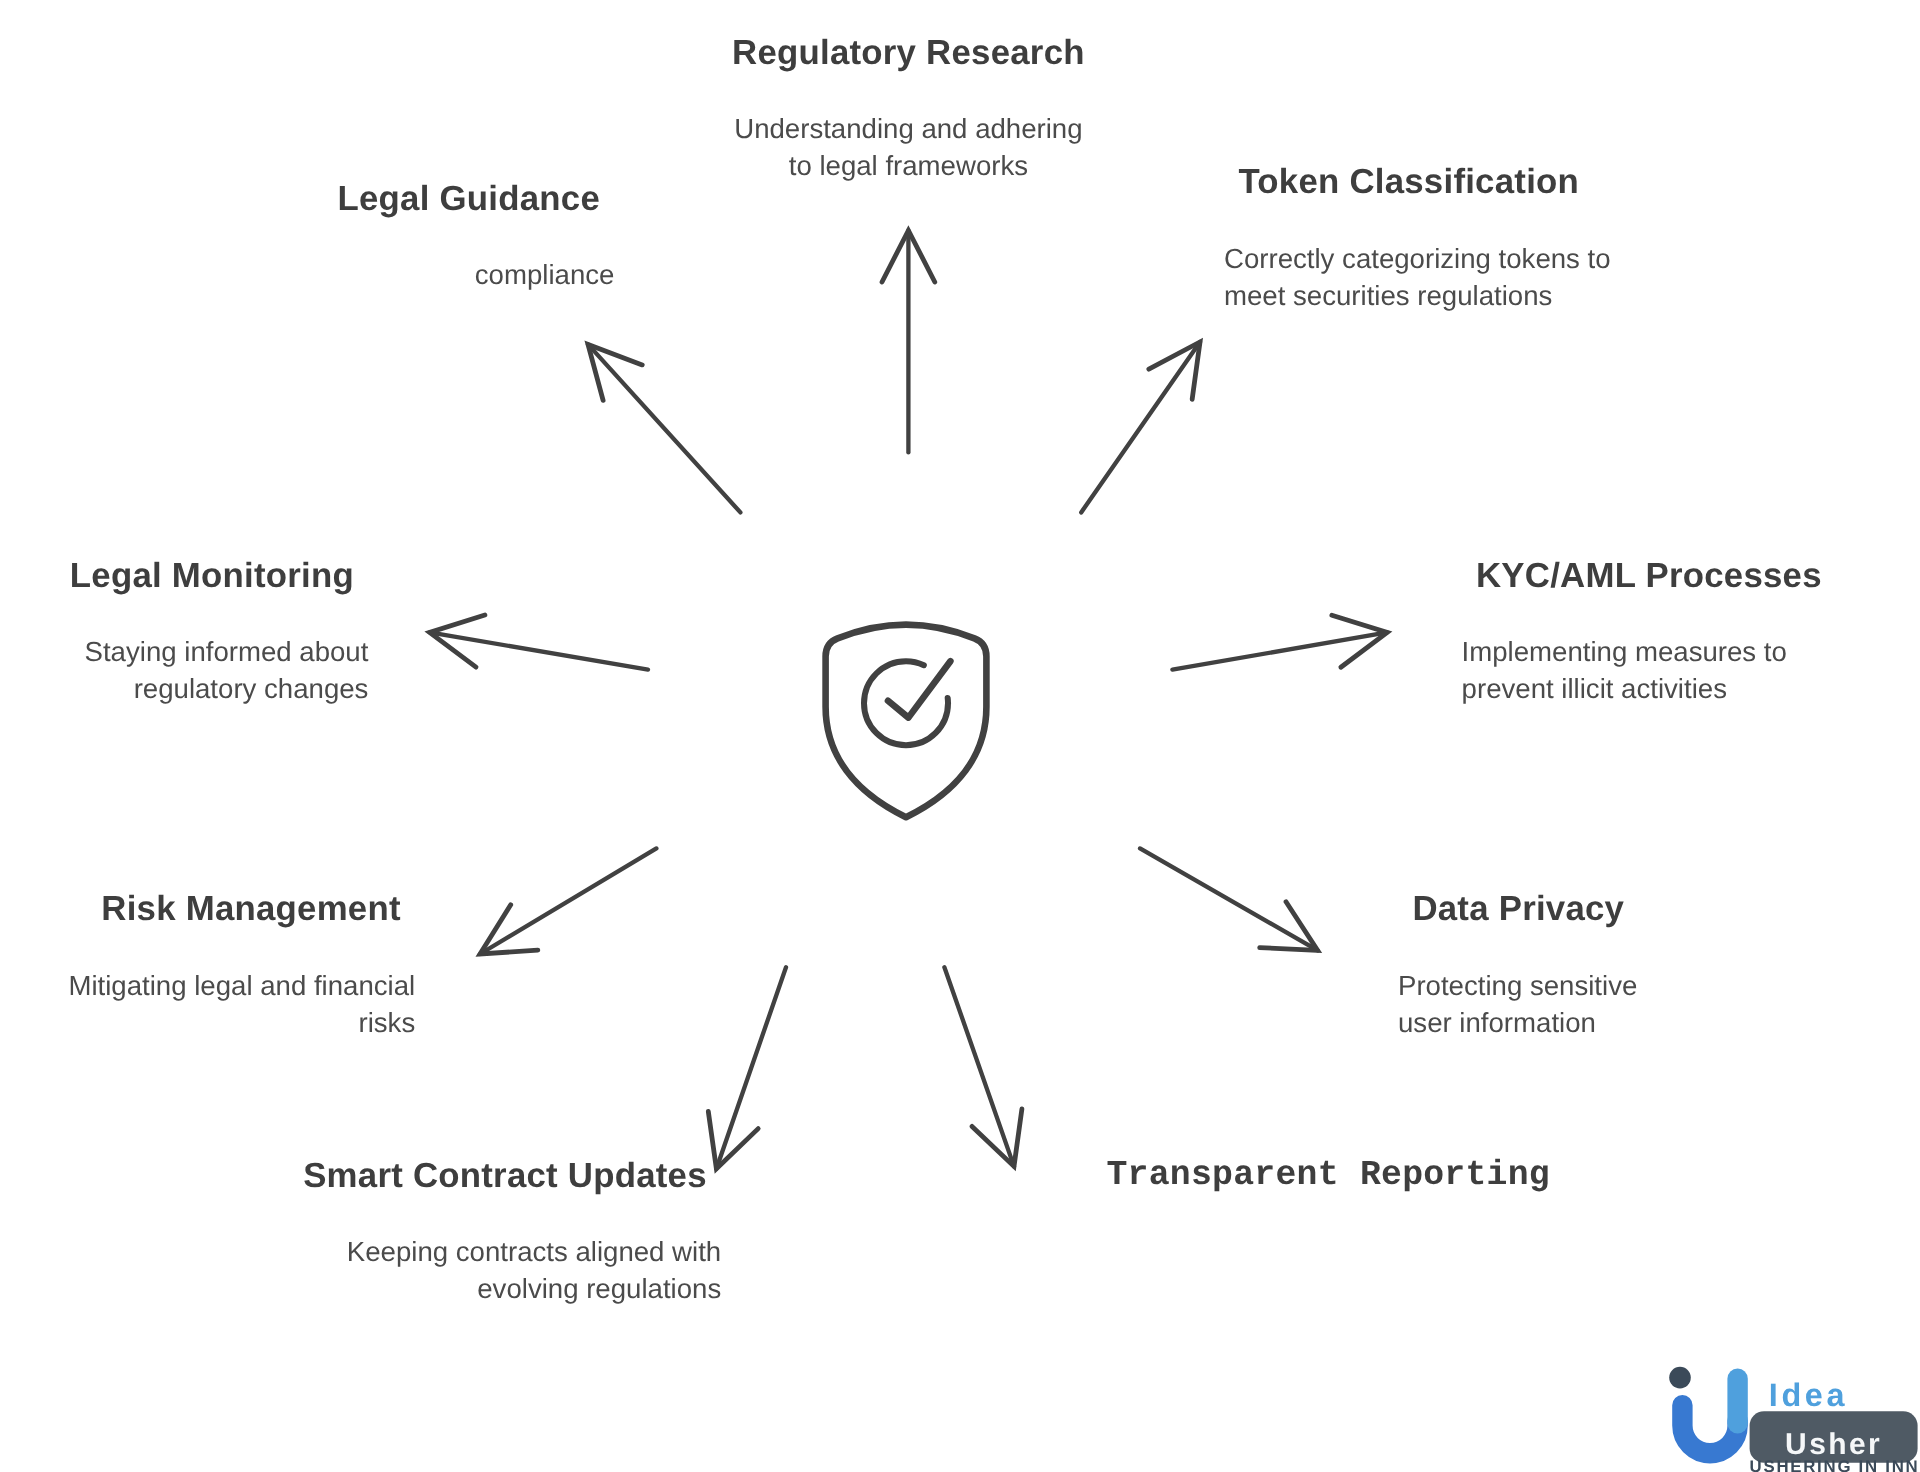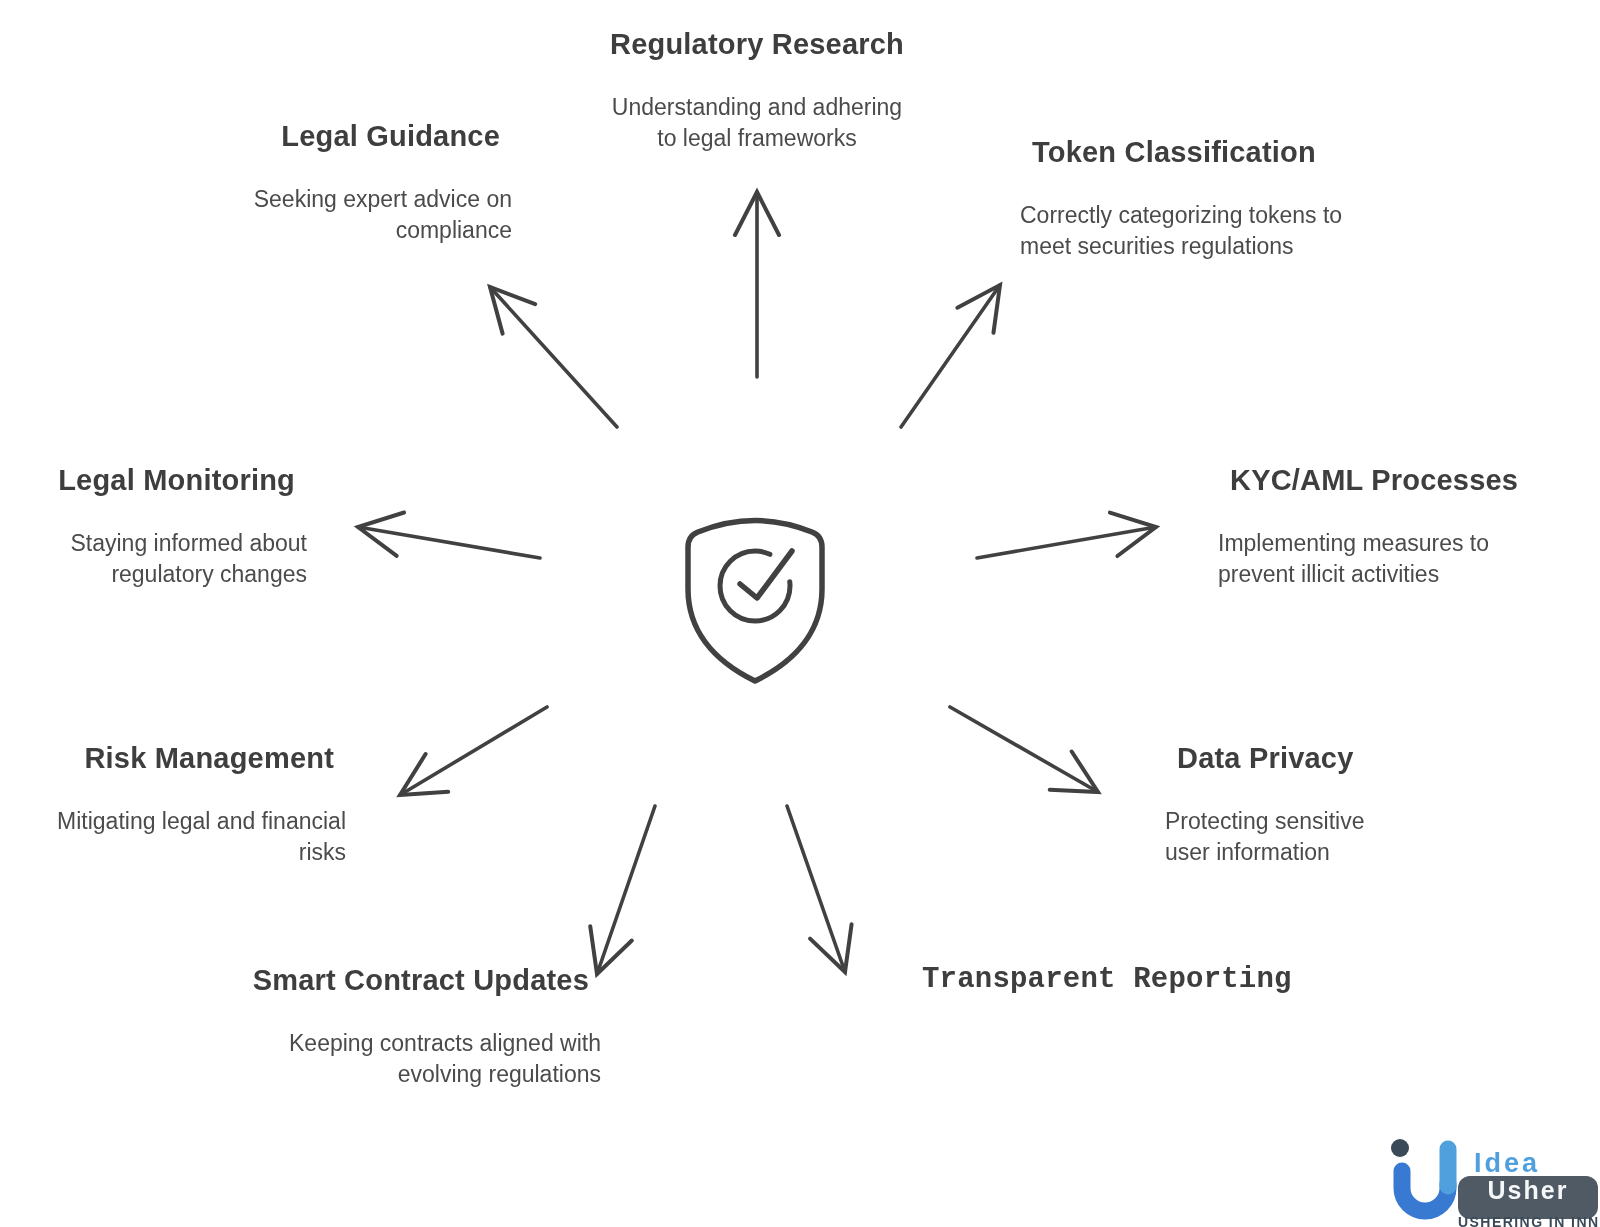--- a/index.html
+++ b/index.html
@@ -27,21 +27,21 @@
     line-height:31px;
     color:#4b4b4b;
   }
   .node-desc .line{display:block;}
   .align-center{text-align:center;}
   .align-right{text-align:right;}
   .align-left{text-align:left;}
 
   
   .pos-rr{left:557px;top:14px;width:400px;}
-  .pos-lg{right:1088px;top:106px;width:400px;}
+  .pos-lg{right:1088px;top:136px;width:400px;}
   .pos-tc{left:1020px;top:122px;width:420px;}
   .pos-lm{right:1293px;top:450px;width:400px;}
   .pos-kyc{left:1218px;top:450px;width:400px;}
   .pos-rm{right:1254px;top:728px;width:400px;}
   .pos-dp{left:1165px;top:728px;width:400px;}
   .pos-scu{right:999px;top:950px;width:440px;}
   .pos-tr{left:910px;top:950px;width:440px;font-family:Liberation Mono, monospace;}
 
   .center-icon{position:absolute;left:680px;top:516px;width:150px;height:170px;}
 
@@ -49,21 +49,21 @@
   .logo{position:absolute;left:1388px;top:1116px;width:212px;height:110px;}
   .logo-mark{position:absolute;left:0;top:22px;width:74px;height:86px;}
   .logo-text-idea{
     position:absolute;left:86px;top:32px;
     font-size:27px;font-weight:700;letter-spacing:3px;
     color:#4fa0dd;
   }
   .logo-usher-box{
     position:absolute;left:70px;top:60px;width:140px;height:43px;
     background:#4f5a64;border-radius:12px;
-    display:flex;align-items:flex-start;justify-content:center;
+    display:flex;align-items:flex-end;justify-content:center;
   }
   .logo-text-usher{
     font-size:25px;font-weight:700;letter-spacing:2px;color:#f5f7f8;
   }
   .logo-tagline{
     position:absolute;left:70px;top:98px;width:142px;
     font-size:14px;font-weight:700;letter-spacing:1.45px;
     color:#3b4a59;white-space:nowrap;
   }
 </style>
@@ -101,21 +101,20 @@
     <h2 class="node-title">Regulatory Research</h2>
     <p class="node-desc">
       <span class="line">Understanding and adhering</span>
       <span class="line">to legal frameworks</span>
     </p>
   </div>
 
   <div class="node pos-lg align-right">
     <h2 class="node-title">Legal Guidance</h2>
     <p class="node-desc">
-      <span class="line">Seeking expert advice on</span>
       <span class="line">compliance</span>
     </p>
   </div>
 
   <div class="node pos-tc align-left">
     <h2 class="node-title">Token Classification</h2>
     <p class="node-desc">
       <span class="line">Correctly categorizing tokens to</span>
       <span class="line">meet securities regulations</span>
     </p>

